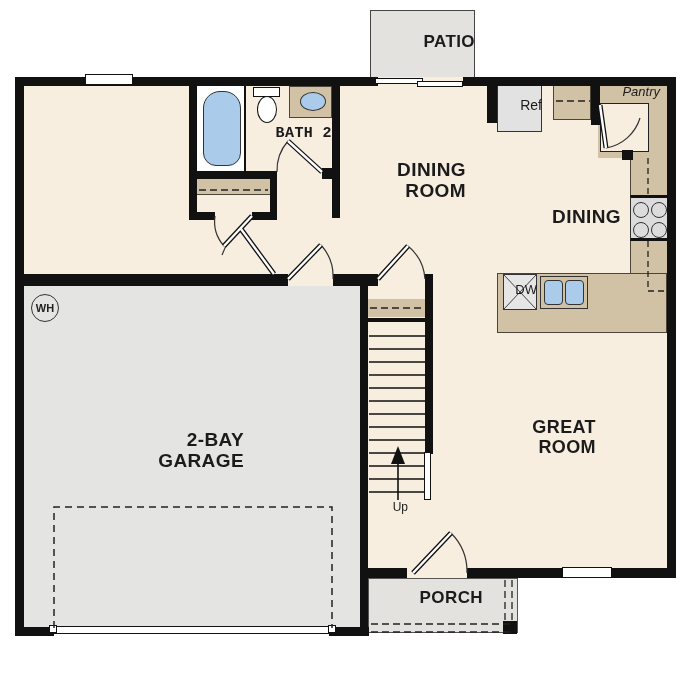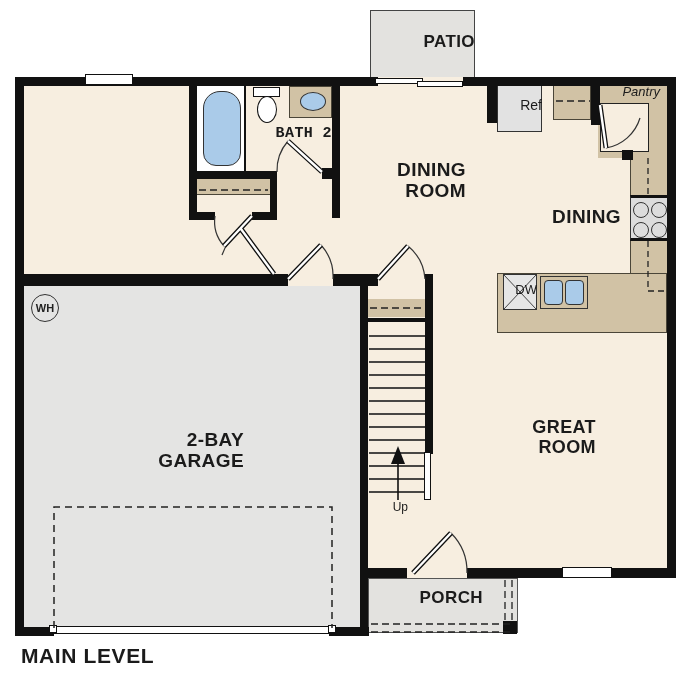--- a/index.html
+++ b/index.html
@@ -135,19 +135,18 @@
   <div class="lbl" style="left:495px;top:206px;width:126px;font-size:19px;"><span>DINING</span></div>
   <div class="lbl" style="left:500px;top:400px;width:96px;font-size:18px;margin-top:17px;">
     <div>GREAT</div>
       <div>ROOM</div>
   </div>
   <div class="lbl" style="left:140px;top:429px;width:104px;font-size:19px;">
     <div>2-BAY</div>
       <div>GARAGE</div>
   </div>
   <div class="lbl" style="left:393px;top:588px;width:90px;font-size:17px;"><span>PORCH</span></div>
-  <div class="lbl" style="left:21px;top:644px;width:200px;font-size:21px;text-align:left;letter-spacing:.6px;"><span>MAIN LEVEL</span></div>
   <div class="lbl small" style="left:497px;top:98px;width:45px;font-size:14px;"><span>Ref</span></div>
   <div class="lbl small" style="left:602px;top:85px;width:58px;font-size:13px;font-style:italic;"><span>Pantry</span></div>
   <div class="lbl small" style="left:503px;top:283px;width:34px;font-size:13px;"><span>DW</span></div>
   <div class="lbl small" style="left:378px;top:501px;width:30px;font-size:12px;"><span>Up</span></div>
 
 </div>
 
 </body></html>

